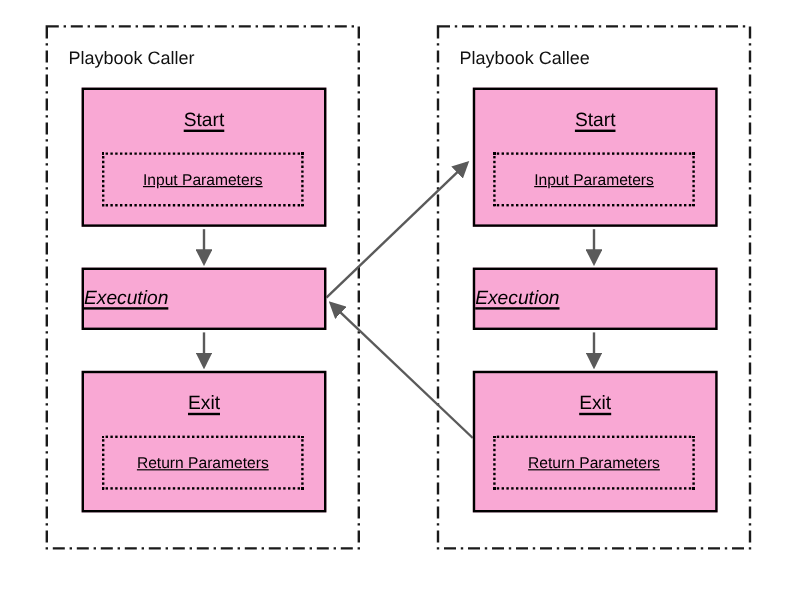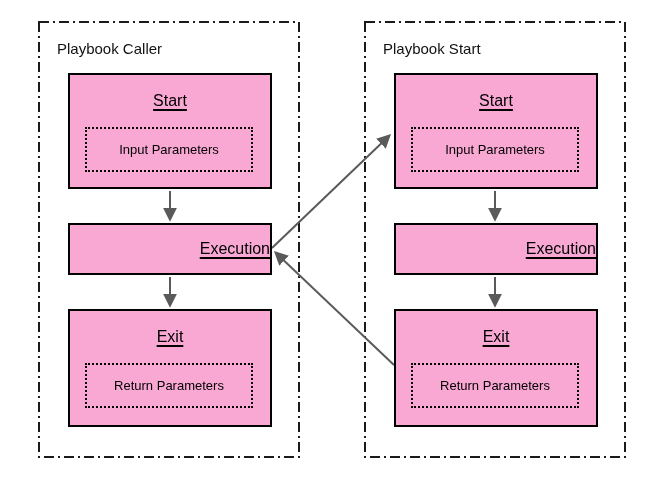--- a/index.html
+++ b/index.html
@@ -36,40 +36,42 @@
     text-align: center;
     font-size: 16px;
     line-height: 22px;
     text-decoration: underline;
     text-underline-offset: 3px;
     text-decoration-thickness: 1.5px;
   }
   .node.execution {
     display: flex;
     align-items: center;
-    justify-content: flex-end;
+    justify-content: flex-start;
+    font-style: italic;
   }
   .node.execution .node-title-center {
     font-size: 16px;
     line-height: 22px;
     text-decoration: underline;
     text-underline-offset: 3px;
     text-decoration-thickness: 1.5px;
   }
   .param-box {
     position: absolute;
     left: 15px; top: 52px;
     width: 168px; height: 45px;
     border: 2px dotted #000000;
     box-sizing: border-box;
     display: flex;
     align-items: center;
     justify-content: center;
     font-size: 13px;
     text-align: center;
+    text-decoration: underline;
   }
 </style>
 </head>
 <body>
 
 <div class="canvas">
 
   <svg class="arrow-layer" width="671" height="492" viewBox="0 0 671 492" xmlns="http://www.w3.org/2000/svg">
     <defs>
       <marker id="ah" viewBox="0 0 10 10" refX="8" refY="5" markerWidth="7" markerHeight="7" orient="auto-start-reverse">
@@ -103,21 +105,21 @@
     <span class="node-title-center">Execution</span>
   </div>
 
   <div class="node" style="left:68px; top:309px; width:204px; height:118px;">
     <div class="node-title">Exit</div>
     <div class="param-box">
       <span>Return Parameters</span>
     </div>
   </div>
 
-  <div class="container-title" style="left:383px; top:40px;">Playbook Start</div>
+  <div class="container-title" style="left:383px; top:40px;">Playbook Callee</div>
 
   <div class="node" style="left:394px; top:73px; width:204px; height:116px;">
     <div class="node-title">Start</div>
     <div class="param-box">
       <span>Input Parameters</span>
     </div>
   </div>
 
   <div class="node execution" style="left:394px; top:223px; width:204px; height:52px;">
     <span class="node-title-center">Execution</span>

